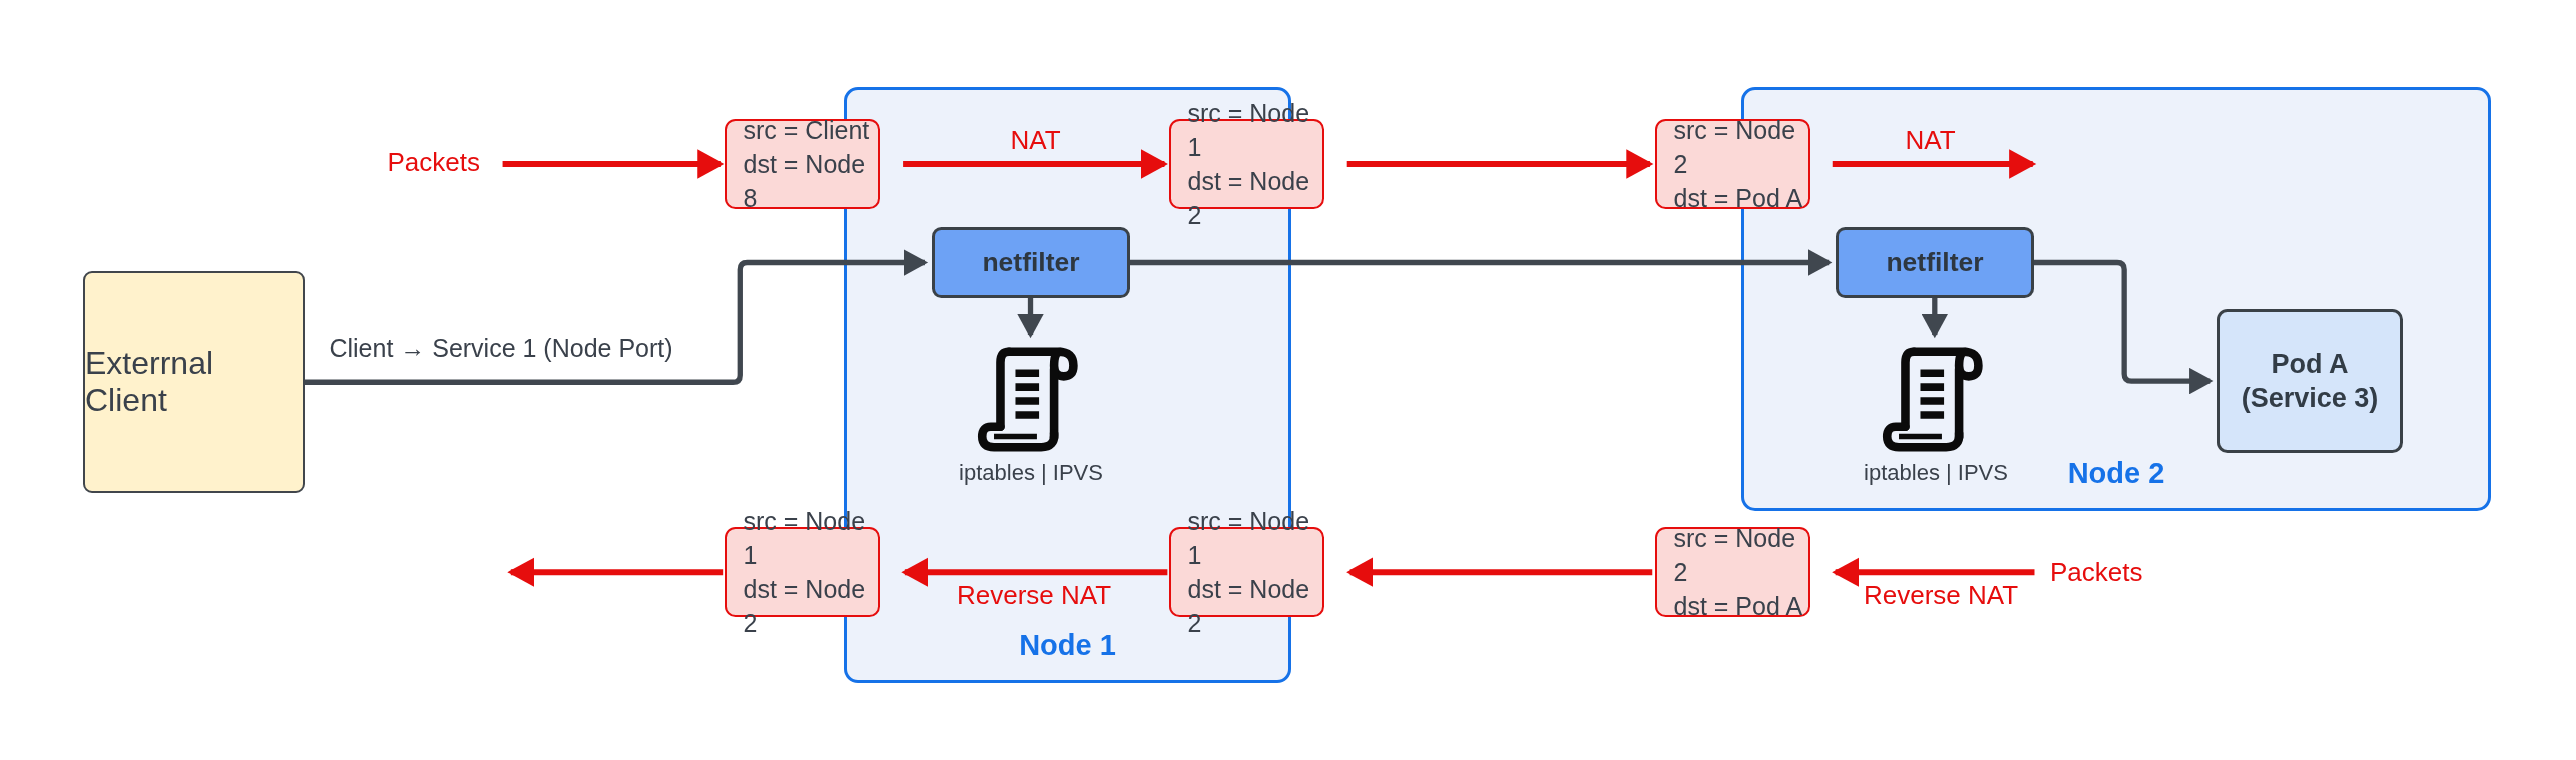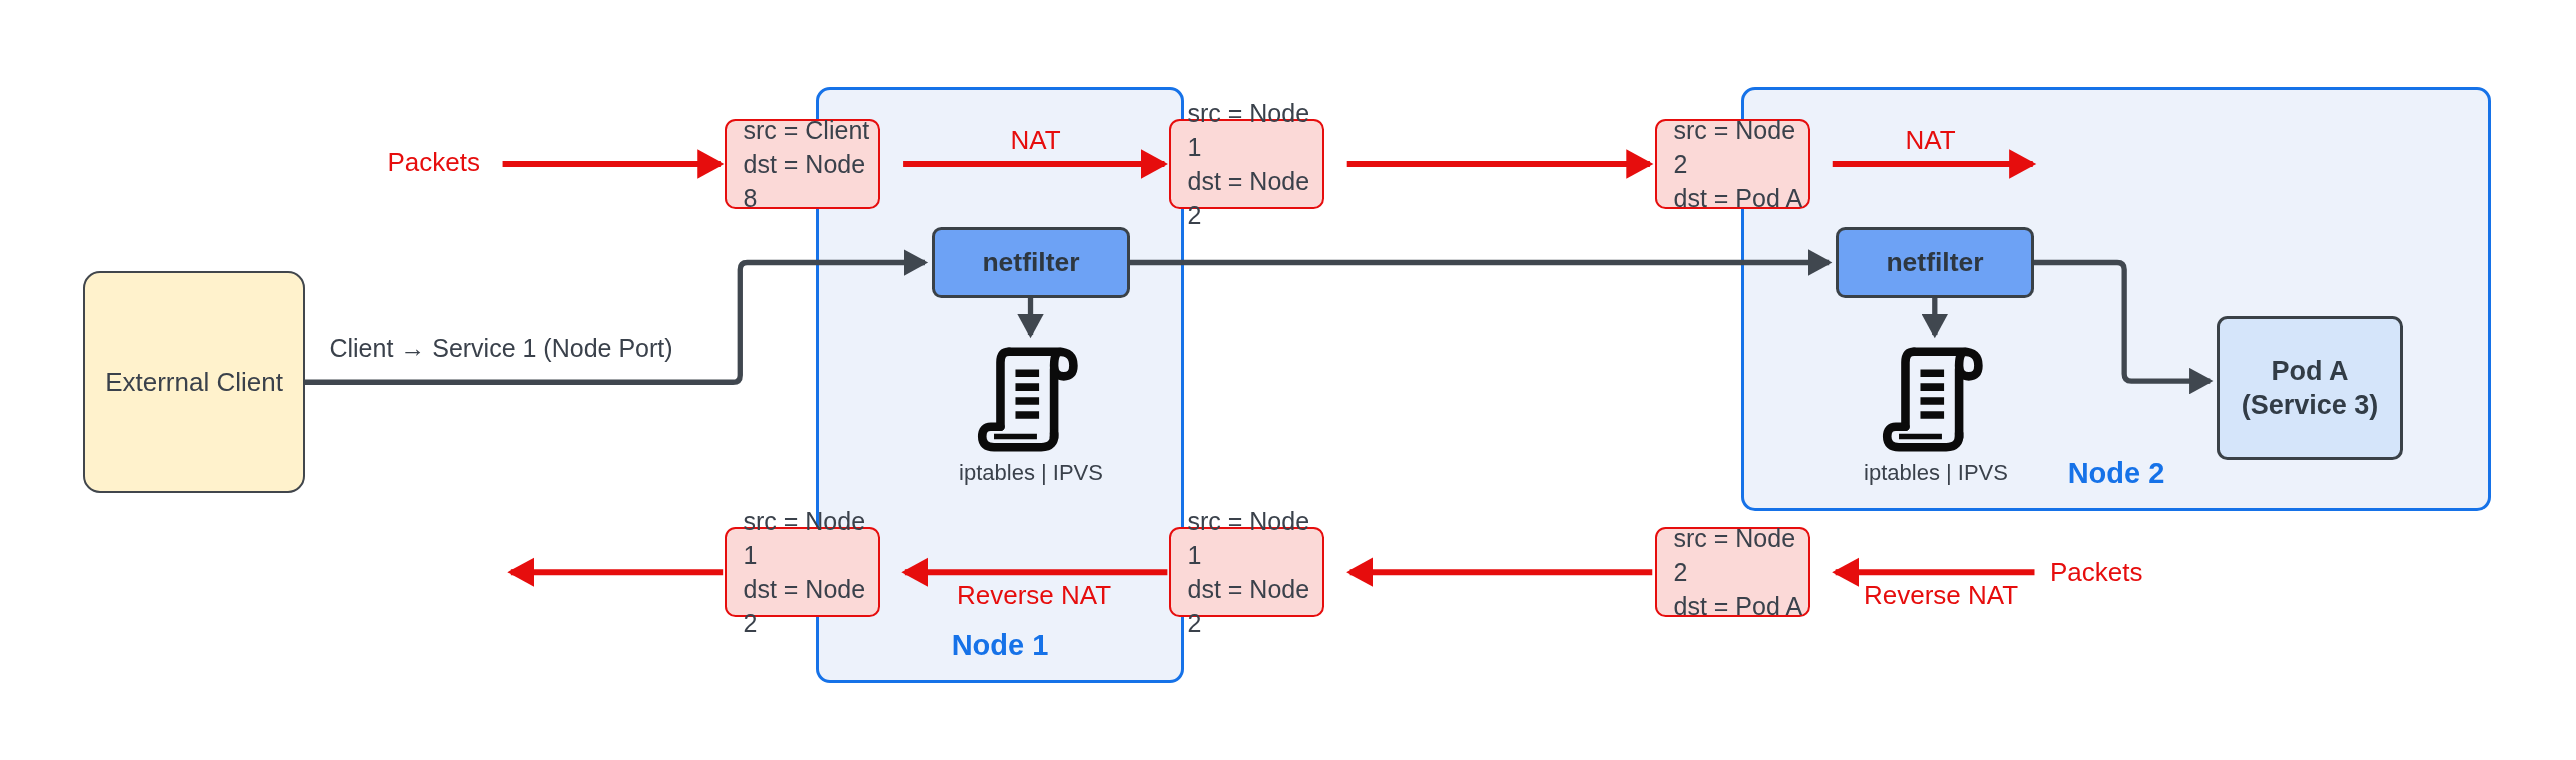--- a/index.html
+++ b/index.html
@@ -13,21 +13,21 @@
     --pod-fill:#D5E5FA;
     --client-fill:#FFF2CC;
   }
   html,body{margin:0;padding:0;background:#FFFFFF;}
   body{width:2576px;height:761px;position:relative;overflow:hidden;
        font-family:"Liberation Sans", sans-serif;color:var(--ink);}
   #canvas{position:absolute;inset:0;}
 
   .node{position:absolute;box-sizing:border-box;border:3.5px solid var(--node-border);
         background:var(--node-fill);border-radius:14px;}
-  #node1{left:816px;top:87px;width:368px;height:596px;}
+  #node1{left:844px;top:87px;width:447px;height:596px;}
   #node2{left:1741px;top:87px;width:750px;height:424px;}
   .node-label{position:absolute;left:0;right:0;bottom:17.7px;text-align:center;
         font-weight:bold;font-size:29px;color:var(--node-border);}
 
   .wires{position:absolute;left:0;top:0;}
 
   .pbox{position:absolute;width:155px;height:90px;box-sizing:border-box;
         border:2.9px solid var(--red);background:var(--pink);border-radius:10.6px;
         display:flex;flex-direction:column;justify-content:center;
         padding-left:16.5px;font-size:25px;line-height:34px;color:var(--ink);}
@@ -43,22 +43,22 @@
   #nat2{left:1842px;width:177px;top:125px;}
   #revnat1{left:916px;width:236px;top:580px;}
   #revnat2{left:1823px;width:236px;top:580px;}
   #packets-bottom{left:2050px;width:177px;top:557px;text-align:left;}
 
   .dlabel{position:absolute;color:var(--ink);font-size:25px;text-align:center;white-space:nowrap;}
   #client-request{left:324px;width:354px;top:334px;}
 
   #client{position:absolute;left:83px;top:271px;width:222px;height:222px;
         box-sizing:border-box;border:2.9px solid #41464C;background:var(--client-fill);
-        border-radius:17px;display:flex;align-items:center;justify-content:center;
-        font-size:26px;color:var(--ink);}
+        border-radius:9px;display:flex;align-items:center;justify-content:center;
+        font-size:32px;color:var(--ink);}
 
   .nf{position:absolute;top:227px;width:198px;height:71px;box-sizing:border-box;
         border:3.5px solid #3A4147;background:var(--nf-fill);border-radius:9.4px;
         display:flex;align-items:center;justify-content:center;
         font-weight:bold;font-size:26.5px;color:#2E3740;}
   #nf1{left:932px;}
   #nf2{left:1836px;}
 
   .scroll-icon{position:absolute;top:341px;width:109px;height:118px;}
   #scroll1{left:976px;}
@@ -66,21 +66,21 @@
 
   .iptables{position:absolute;top:460px;width:248px;color:var(--ink);
         font-size:22px;text-align:center;white-space:nowrap;}
   #ipt1{left:907px;}
   #ipt2{left:1812px;}
 
   #pod{position:absolute;left:2217px;top:309px;width:186px;height:144px;
         box-sizing:border-box;border:3.5px solid #3A4147;background:var(--pod-fill);
         border-radius:10.6px;display:flex;flex-direction:column;align-items:center;
         justify-content:center;font-weight:bold;font-size:27px;line-height:34px;
-        color:#323C46;text-align:center;margin-top:7px;}
+        color:#323C46;text-align:center;}
 </style>
 </head>
 <body>
 
 <div id="canvas">
 
   <div class="node" id="node1">
     <div class="node-label">Node 1</div>
   </div>
   <div class="node" id="node2">

